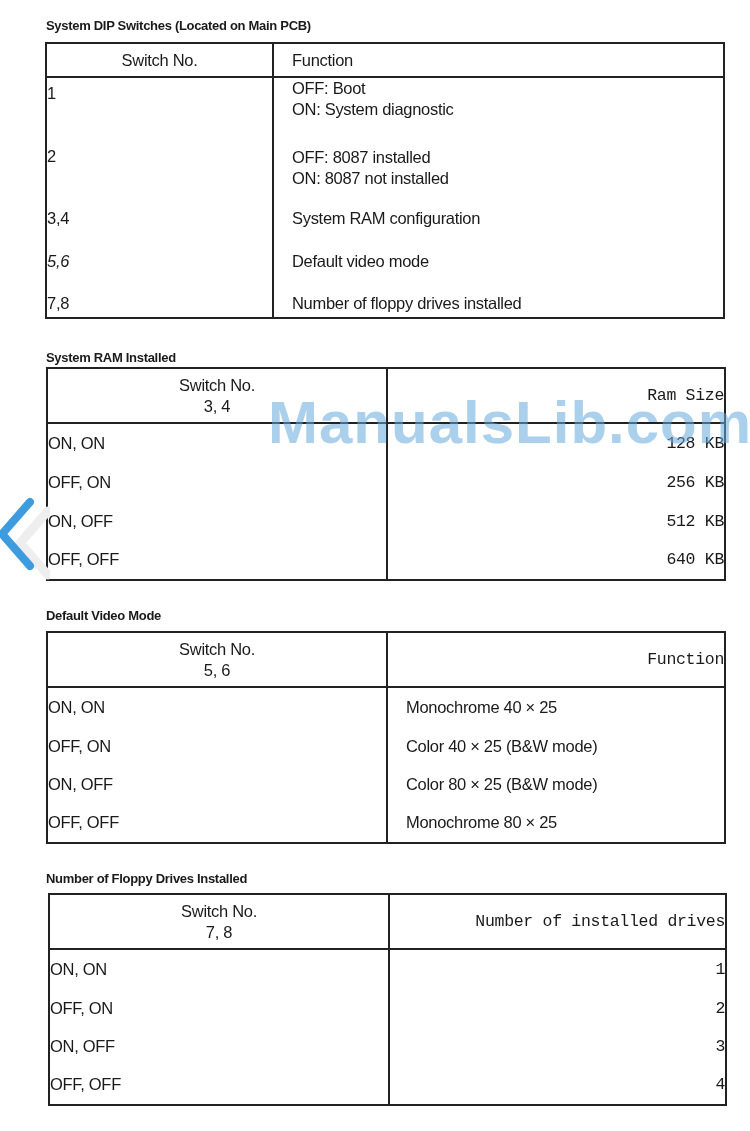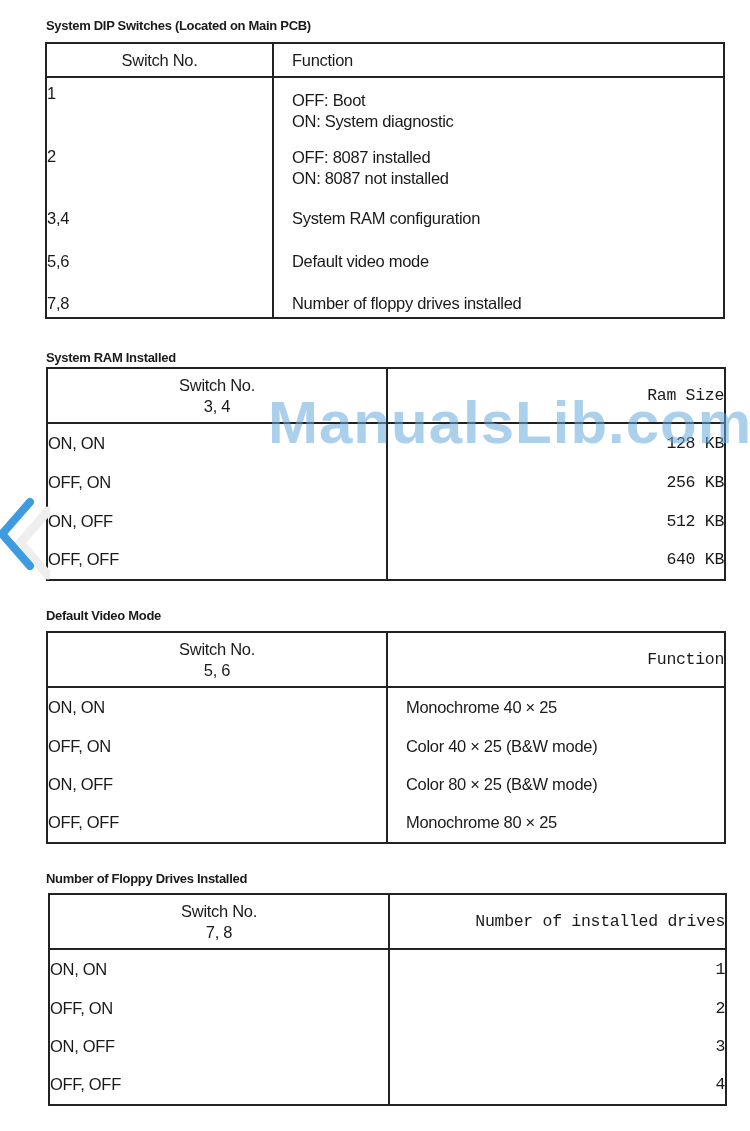--- a/index.html
+++ b/index.html
@@ -46,38 +46,38 @@
 <div class="section-title" style="top:18px;">System DIP Switches (Located on Main PCB)</div>
 <div class="tbl" id="t1">
   <table>
     <tbody>
         <tr>
       <th class="col1">Switch No.</th>
       <th class="left">Function</th>
     </tr>
     <tr style="height:64px;">
       <td class="col1" style="padding-top:6px;">1</td>
-      <td class="left" style="padding-top:12px;">
+      <td class="left" style="padding-top:0;">
         <span class="line">OFF: Boot</span>
         <span class="line">ON: System diagnostic</span>
       </td>
     </tr>
     <tr style="height:62px;">
       <td class="col1" style="padding-top:6px;">2</td>
       <td class="left" style="padding-top:6px;">
         <span class="line">OFF: 8087 installed</span>
         <span class="line">ON: 8087 not installed</span>
       </td>
     </tr>
     <tr style="height:43px;">
       <td class="col1" style="padding-top:6px;">3,4</td>
       <td class="left" style="padding-top:6px;">System RAM configuration</td>
     </tr>
     <tr style="height:42px;">
-      <td class="col1" style="padding-top:6px;">5,6</td>
+      <td class="col1" style="padding-top:6px;font-style:italic;">5,6</td>
       <td class="left" style="padding-top:6px;">Default video mode</td>
     </tr>
     <tr>
       <td class="col1" style="padding-top:6px;margin-left:8px;">7,8</td>
       <td class="left" style="padding-top:6px;">Number of floppy drives installed</td>
     </tr>
   </tbody>
     </table>
 </div>
 

